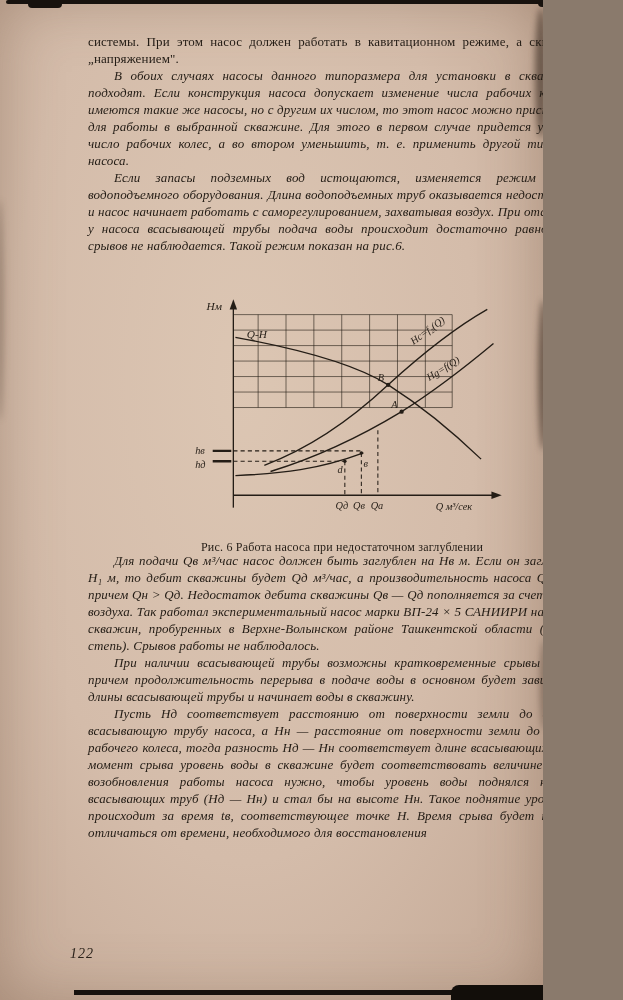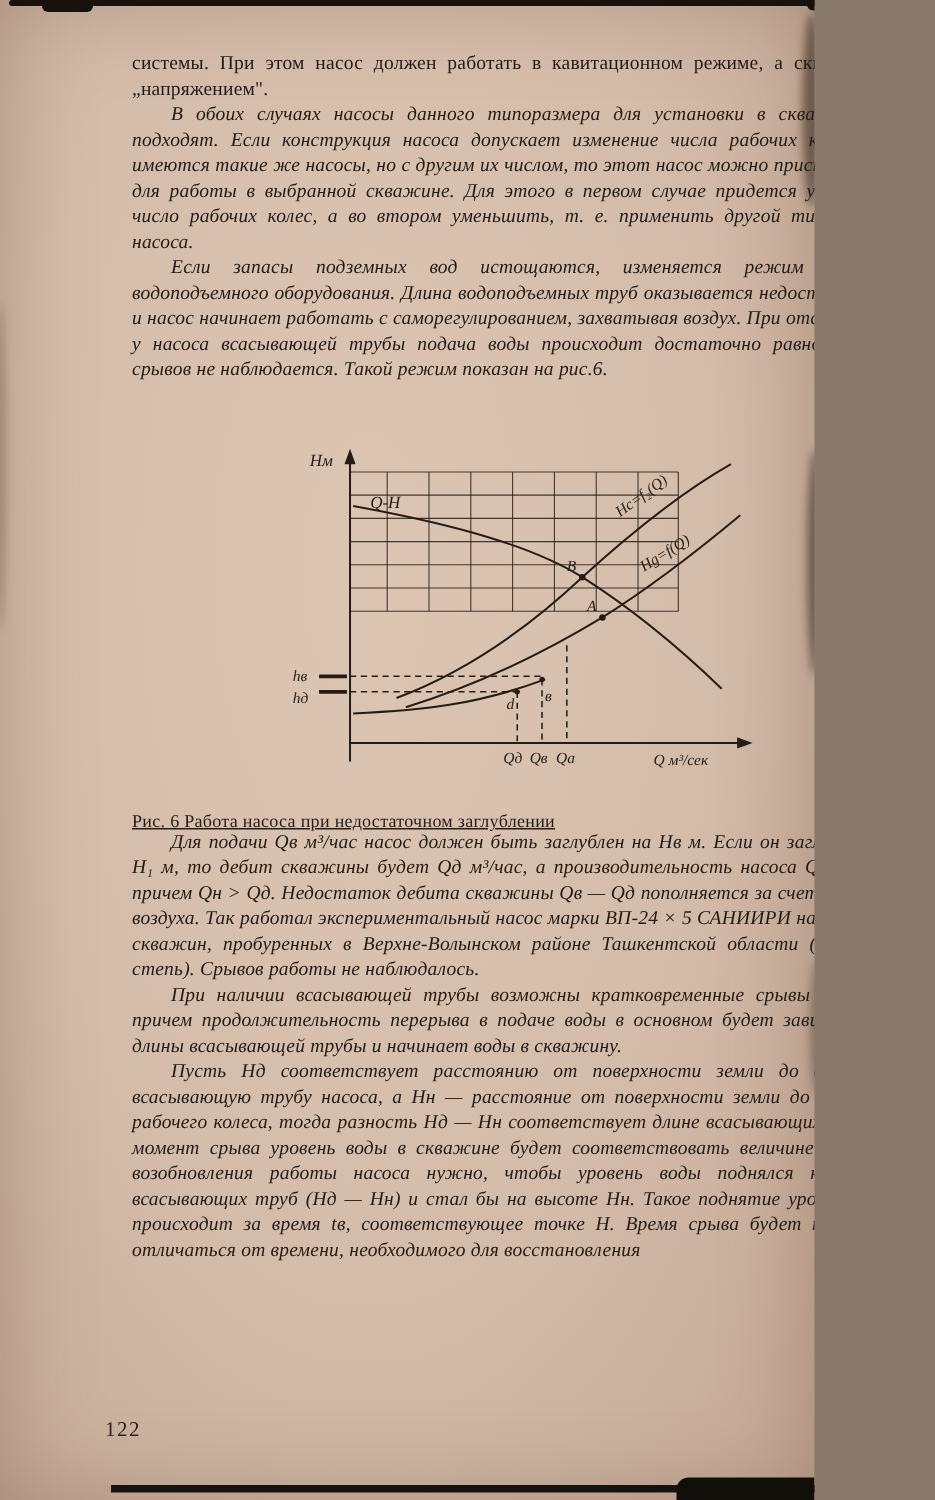--- a/index.html
+++ b/index.html
@@ -13,25 +13,25 @@
   }
   .textcol{
     position:absolute;left:88px;width:508px;
     font-size:13px;line-height:17px;text-align:justify;
     letter-spacing:.15px;
   }
   .textcol p{margin:0;}
   .textcol p.indent{text-indent:26px;font-style:italic;}
   .caption{
     position:absolute;left:88px;width:508px;top:540px;
-    font-size:12px;text-align:left;letter-spacing:.2px;color:#241d16;text-decoration:underline;
+    font-size:12px;text-align:center;letter-spacing:.2px;color:#241d16;
   }
   .figure{position:absolute;left:190px;top:296px;width:320px;height:222px;}
   .figure svg{display:block;}
-  .page-number{position:absolute;left:70px;top:946px;font-size:14px;letter-spacing:1px;color:#2a221a;}
+  .page-number{position:absolute;left:70px;top:946px;font-size:14px;letter-spacing:1px;color:#2a221a;font-style:italic;}
   
   .frame-top{position:absolute;top:0;left:6px;width:611px;height:4px;background:#17120e;border-radius:2px;}
   .frame-top-blob1{position:absolute;top:0;left:28px;width:34px;height:8px;background:#17120e;border-radius:0 0 4px 4px;}
   .frame-top-blob2{position:absolute;top:0;left:538px;width:62px;height:7px;background:#17120e;border-radius:0 0 4px 4px;}
   .frame-bottom{position:absolute;bottom:5px;left:74px;width:549px;height:5px;background:#17120e;}
   .frame-bottom-corner{position:absolute;bottom:0;right:0;width:92px;height:15px;background:#120e0a;border-radius:8px 0 0 0;}
   .smudge{position:absolute;background:rgba(45,32,24,.55);border-radius:50%;filter:blur(3px);}
   .sm1{right:-4px;top:8px;width:12px;height:130px;}
   .sm2{right:-5px;top:300px;width:10px;height:150px;}
   .sm3{right:-5px;top:640px;width:8px;height:90px;background:rgba(45,32,24,.35);}

